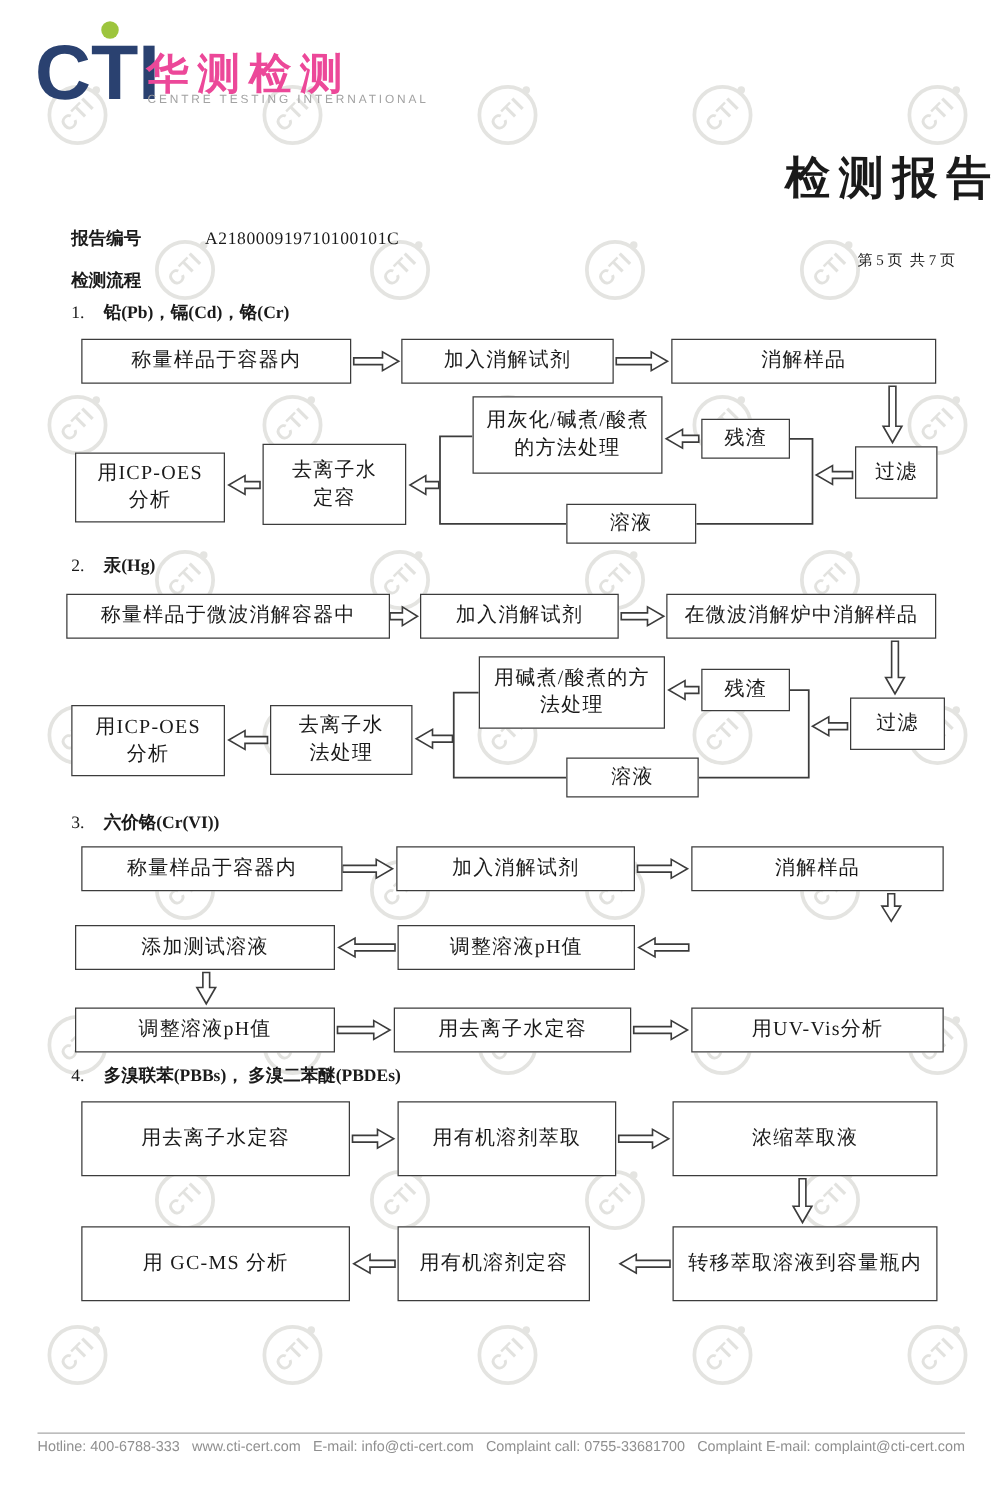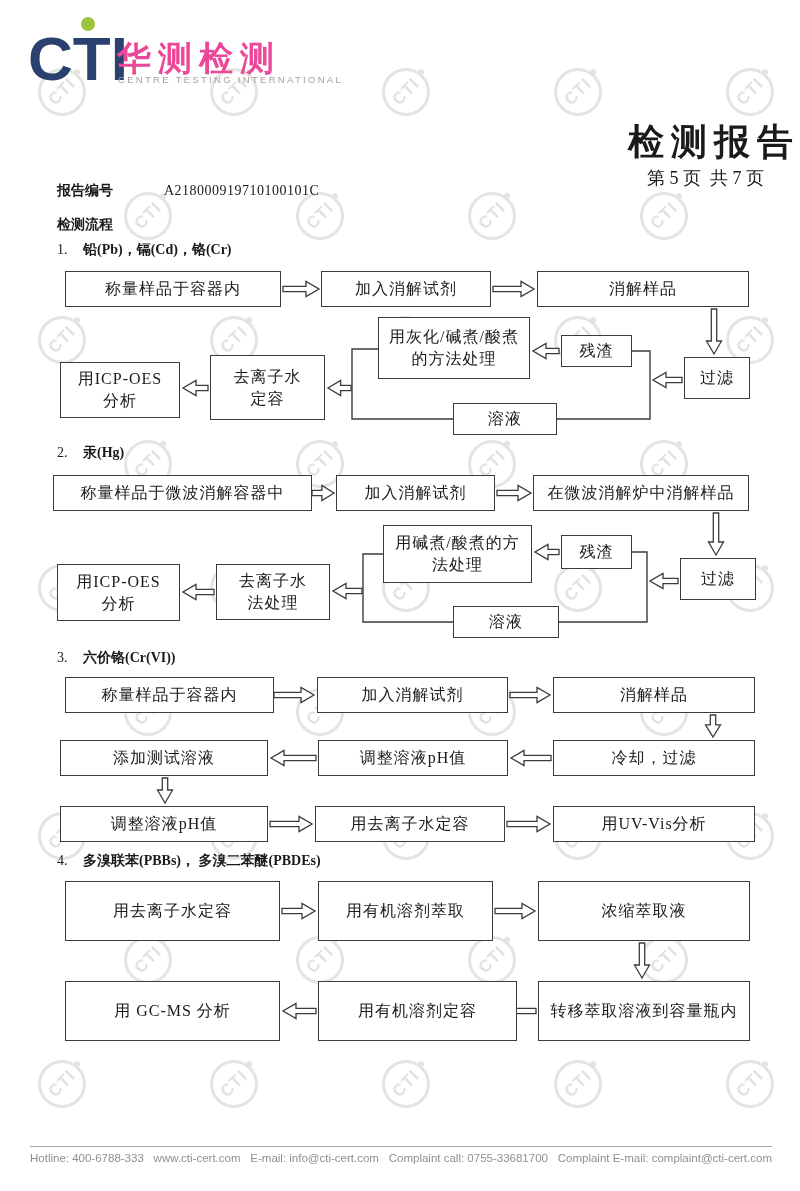--- a/index.html
+++ b/index.html
@@ -19,21 +19,21 @@
       background:#9dc53d;z-index:3;}
   .logo-cn{position:absolute;left:117px;top:36px;font-family:Liberation Sans, sans-serif;
       font-weight:bold;font-size:34px;color:#ec4899;letter-spacing:7px;z-index:2;}
   .logo-sub{position:absolute;left:118px;top:74px;font-family:"Liberation Sans",sans-serif;
       font-size:9.5px;color:#a2a2a2;letter-spacing:2.3px;z-index:2;}
   .doc-title{position:absolute;left:0;top:118px;width:100%;text-align:right;font-size:36px;
       font-weight:bold;letter-spacing:7px;z-index:2;}
   .report-row{position:absolute;left:57px;top:182px;font-size:14px;z-index:2;}
   .report-label{font-weight:bold;margin-right:14px;}
   .report-no{letter-spacing:0.5px;margin-left:37px;}
-  .page-info{position:absolute;right:36px;top:166px;font-size:18px;white-space:pre-wrap;z-index:2;}
+  .page-info{position:absolute;right:36px;top:200px;font-size:12px;white-space:pre-wrap;z-index:2;}
   .flow-label{position:absolute;left:57px;top:216px;font-size:14px;font-weight:bold;z-index:2;}
   
   .sec-h{position:absolute;font-size:14px;z-index:2;}
   .sec-h .n{display:inline-block;width:26px;}
   .sec-h .t{font-weight:bold;}
   
   .fbox{position:absolute;border:1.5px solid #3c3c3c;background:#fff;box-sizing:border-box;
       display:flex;align-items:center;justify-content:center;text-align:center;z-index:2;}
   .fbox span{white-space:pre-line;font-size:16px;letter-spacing:1px;line-height:1.35;}
   
@@ -336,23 +336,20 @@
     </div>
   <div class="fbox" style="left:553px;top:677px;width:202px;height:36px;">
       <span>消解样品</span>
     </div>
   <div class="fbox" style="left:60px;top:740px;width:208px;height:36px;">
       <span>添加测试溶液</span>
     </div>
   <div class="fbox" style="left:318px;top:740px;width:190px;height:36px;">
       <span>调整溶液pH值</span>
     </div>
-  <div class="fbox" style="left:553px;top:740px;width:202px;height:36px;">
-      <span>冷却，过滤</span>
-    </div>
   <div class="fbox" style="left:60px;top:806px;width:208px;height:36px;">
       <span>调整溶液pH值</span>
     </div>
   <div class="fbox" style="left:315px;top:806px;width:190px;height:36px;">
       <span>用去离子水定容</span>
     </div>
   <div class="fbox" style="left:553px;top:806px;width:202px;height:36px;">
       <span>用UV-Vis分析</span>
     </div>
 
@@ -361,21 +358,21 @@
     </div>
   <div class="fbox" style="left:318px;top:881px;width:175px;height:60px;">
       <span>用有机溶剂萃取</span>
     </div>
   <div class="fbox" style="left:538px;top:881px;width:212px;height:60px;">
       <span>浓缩萃取液</span>
     </div>
   <div class="fbox" style="left:65px;top:981px;width:215px;height:60px;">
       <span>用 GC-MS 分析</span>
     </div>
-  <div class="fbox" style="left:318px;top:981px;width:199px;height:60px;">
+  <div class="fbox" style="left:318px;top:981px;width:154px;height:60px;">
       <span>用有机溶剂定容</span>
     </div>
   <div class="fbox" style="left:538px;top:981px;width:212px;height:60px;">
       <span>转移萃取溶液到容量瓶内</span>
     </div>
 
   <div class="footer-line"></div>
   <div class="footer">
     <span>Hotline: 400-6788-333</span>
     <span>www.cti-cert.com</span>

